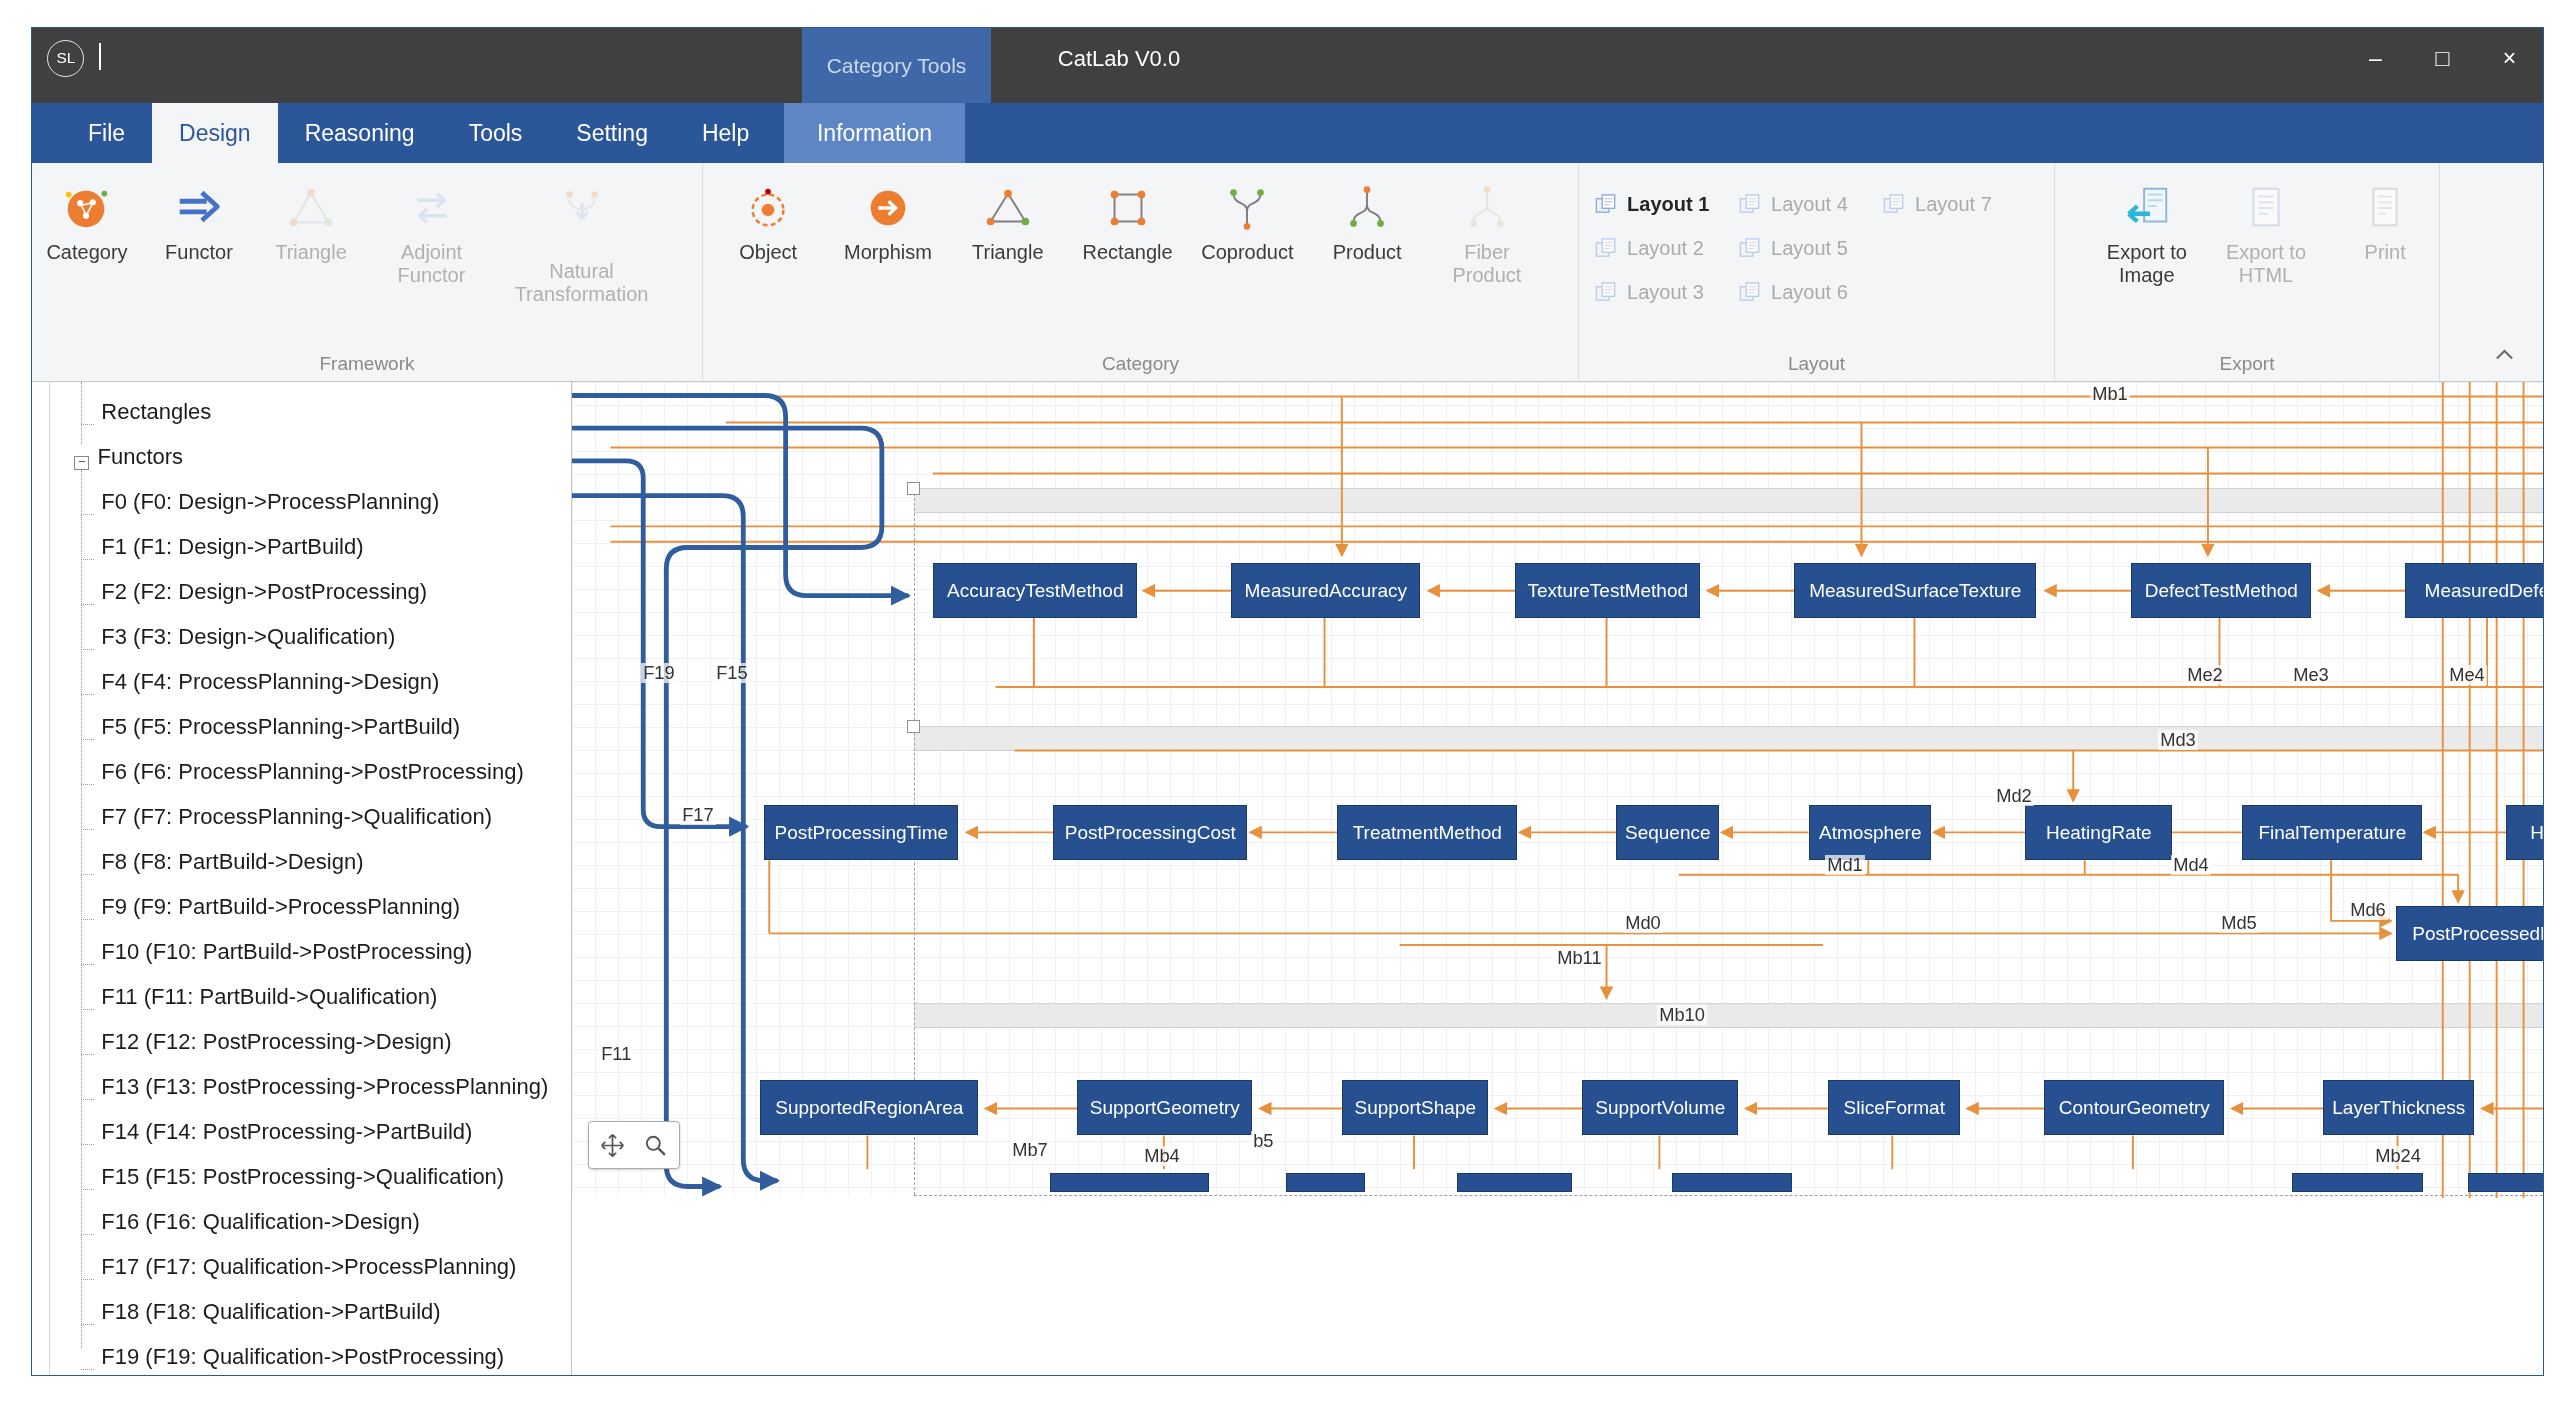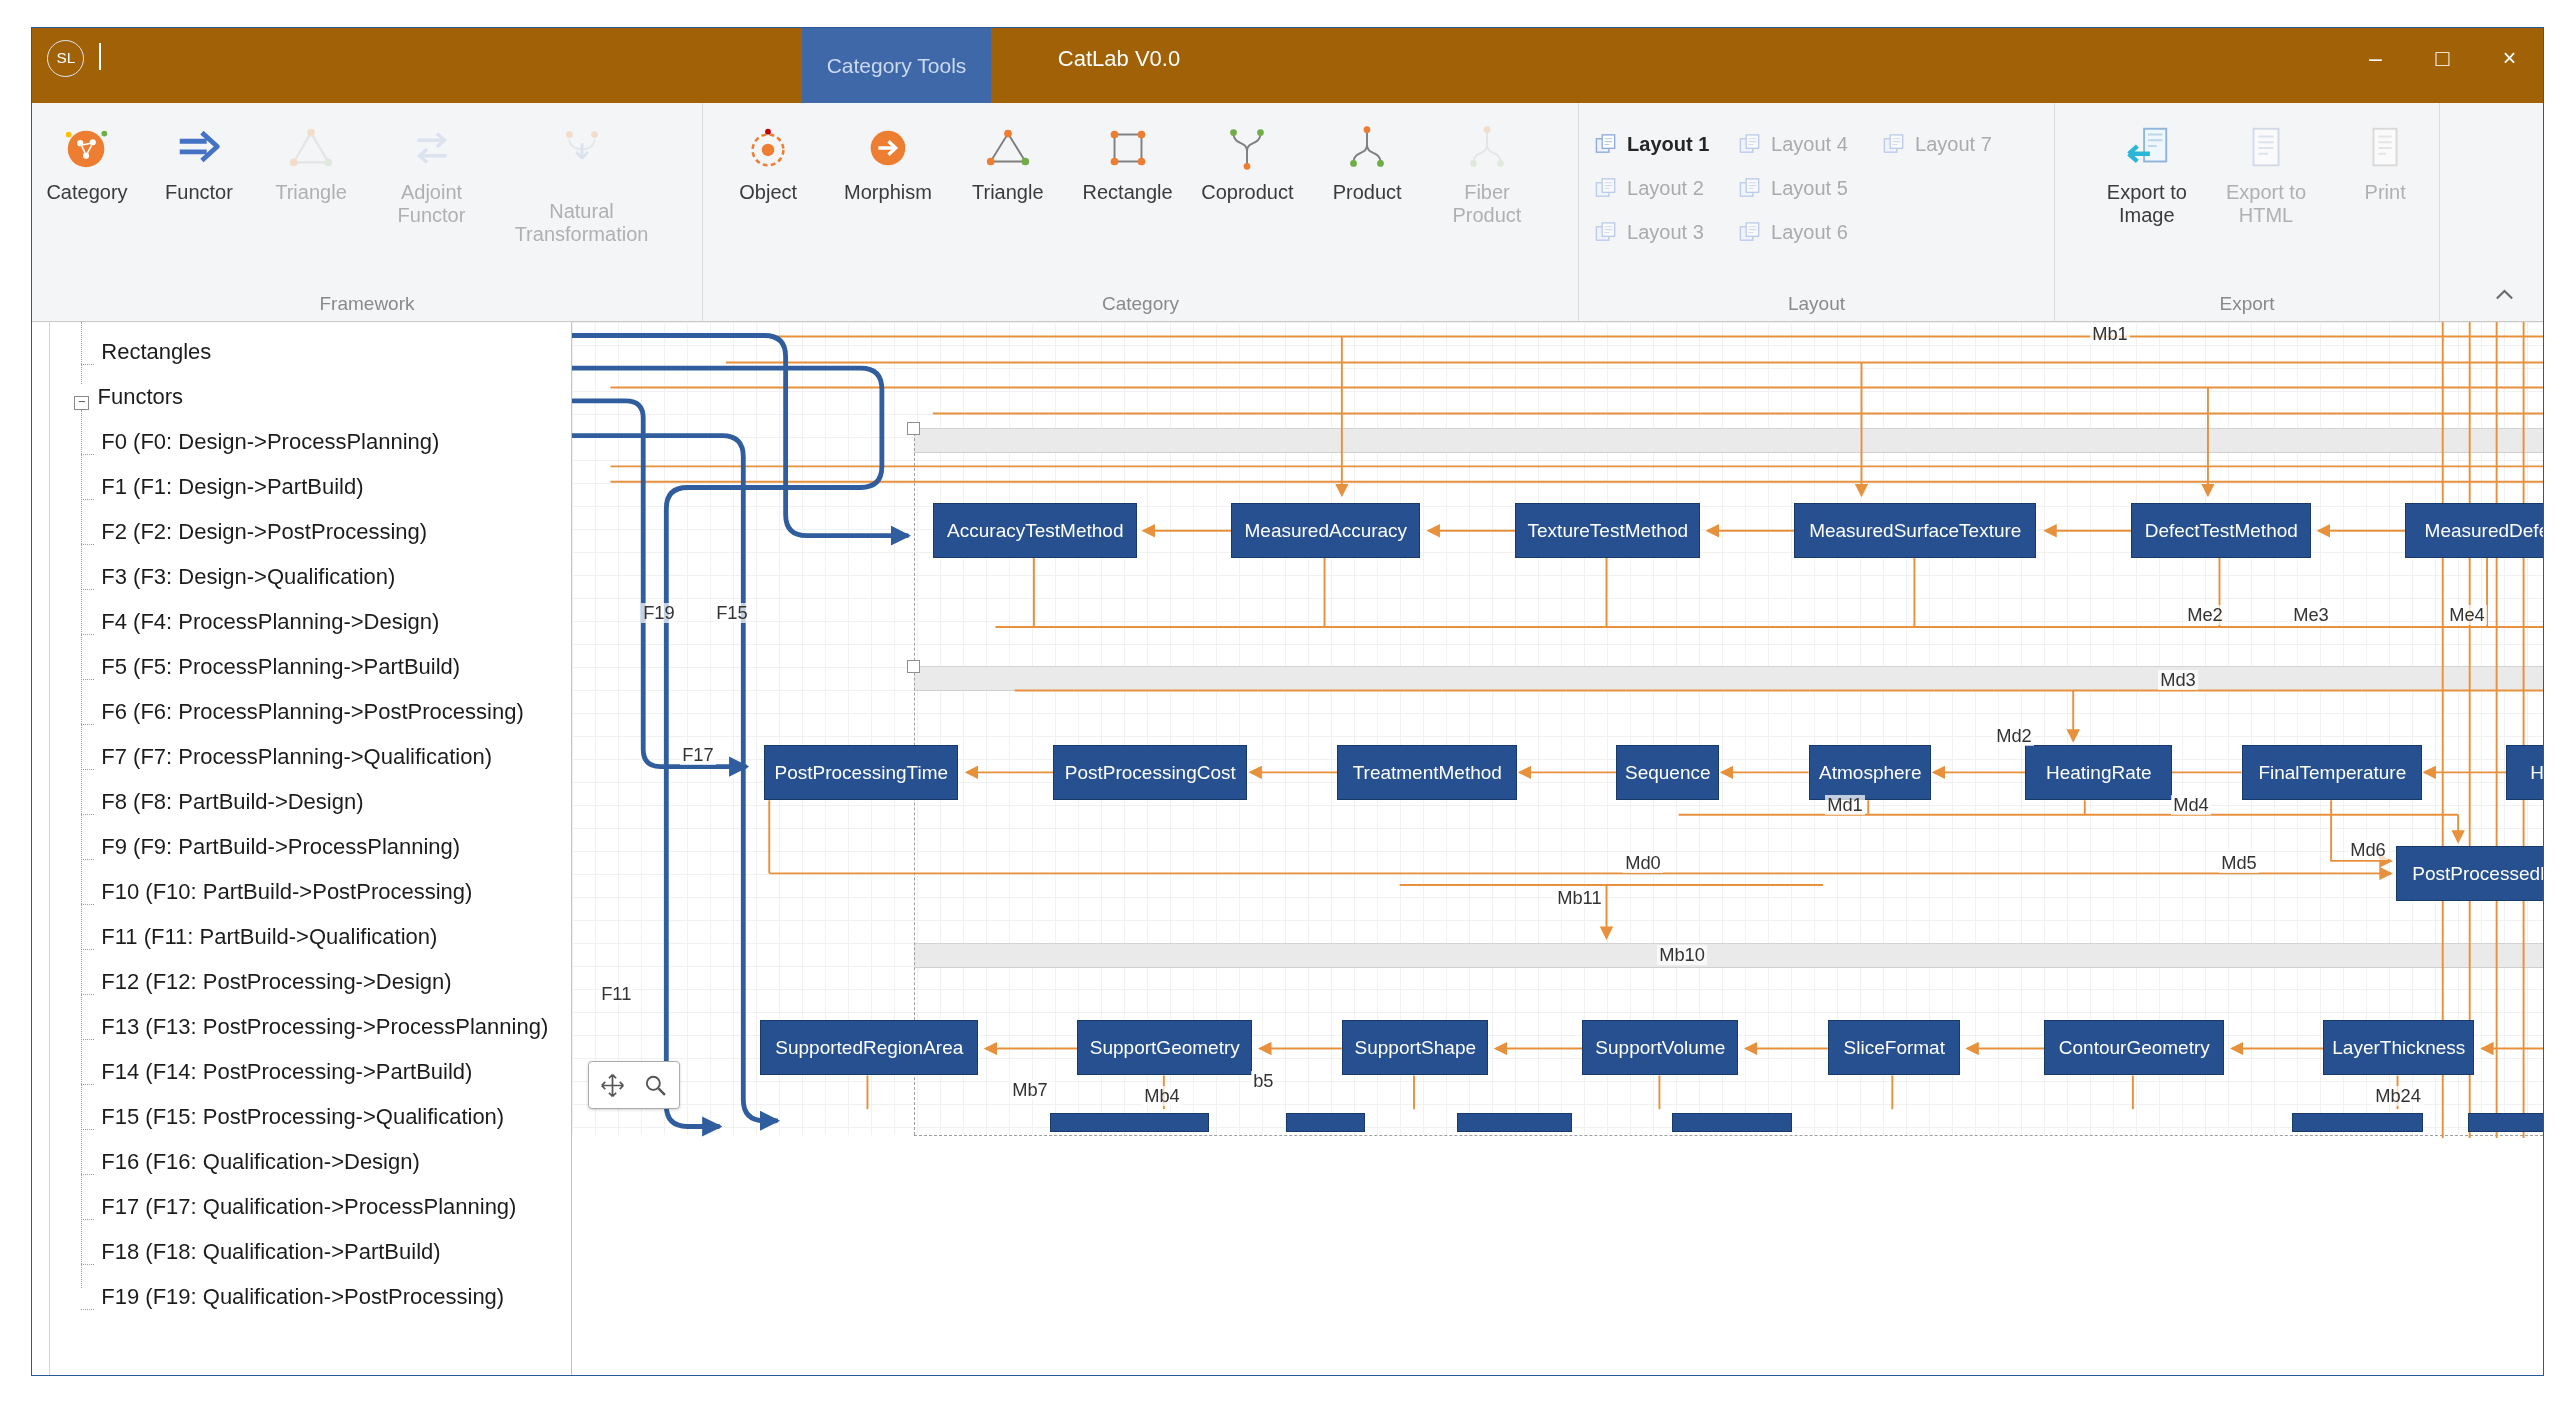--- a/index.html
+++ b/index.html
@@ -1,20 +1,20 @@
 <!DOCTYPE html>
 <html><head>
 <meta charset="utf-8">
 <style>
   html,body{margin:0;padding:0;background:#fff;font-family:"Liberation Sans",sans-serif;}
   body{width:2576px;height:1405px;position:relative;overflow:hidden;}
   .window{position:absolute;left:31px;top:27px;width:2513px;height:1349px;border:1.9px solid #2b579a;box-sizing:border-box;display:flex;flex-direction:column;background:#fff;}
 
   
-  .titlebar{height:75px;background:#a16207;position:relative;flex:none;color:#fff;}
+  .titlebar{height:75px;background:#404040;position:relative;flex:none;color:#fff;}
   .appicon{position:absolute;left:15.4px;top:11.5px;width:37px;height:37px;border:1.9px solid #dfe7f3;border-radius:50%;display:flex;align-items:center;justify-content:center;font-size:15.4px;color:#fff;box-sizing:border-box;}
   .qsep{position:absolute;left:67px;top:15.4px;width:1.9px;height:27px;background:#fff;}
   .ctxtab{position:absolute;left:770px;top:0;width:189px;height:100%;background:#3f68a9;color:#ccdaf0;font-size:21px;display:flex;align-items:center;justify-content:center;}
   .apptitle{position:absolute;left:962px;top:0;width:250px;height:62px;display:flex;align-items:center;justify-content:center;font-size:22px;color:#fff;}
   .wincontrols{position:absolute;right:0;top:0;height:60px;display:flex;}
   .wc{width:67px;height:60px;display:flex;align-items:center;justify-content:center;font-size:23px;color:#fff;}
 
   
   .menubar{height:60px;background:#2b579a;display:flex;align-items:stretch;padding-left:29px;flex:none;}
   .mtab{padding:0 27px;display:flex;align-items:center;color:#fff;font-size:23px;white-space:nowrap;}
@@ -88,20 +88,29 @@
     <div class="qsep"></div>
     <div class="ctxtab">Category Tools</div>
     <div class="apptitle">CatLab V0.0</div>
     <div class="wincontrols">
       <div class="wc">–</div>
       <div class="wc">□</div>
       <div class="wc">×</div>
     </div>
   </div>
 
+  <div class="menubar" id="menu-tabs">
+      <div class="mtab">File</div>
+      <div class="mtab active">Design</div>
+      <div class="mtab">Reasoning</div>
+      <div class="mtab">Tools</div>
+      <div class="mtab">Setting</div>
+      <div class="mtab">Help</div>
+      <div class="mtab ctx">Information</div>
+    </div>
 
   <div class="ribbon">
     <div class="rgroup g-framework">
       <div class="rbuttons" id="framework-buttons">
           <div class="rbtn">
             <span class="ricon">
               <svg viewBox="0 0 54 54">
                 <circle cx="26" cy="28" r="19" fill="#ed7d31"></circle>
                 <circle cx="20" cy="22" r="3.2" fill="#fff"></circle>
                 <circle cx="33" cy="21" r="3.2" fill="#fff"></circle>

